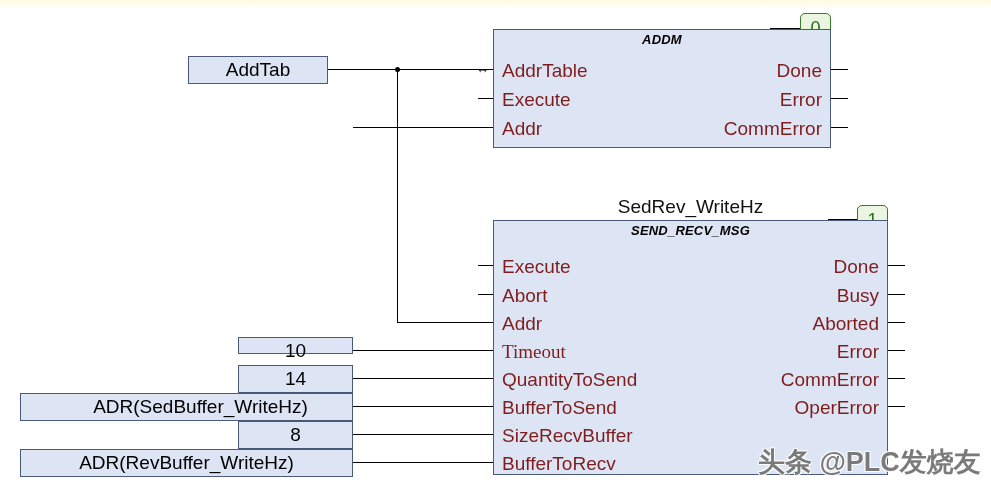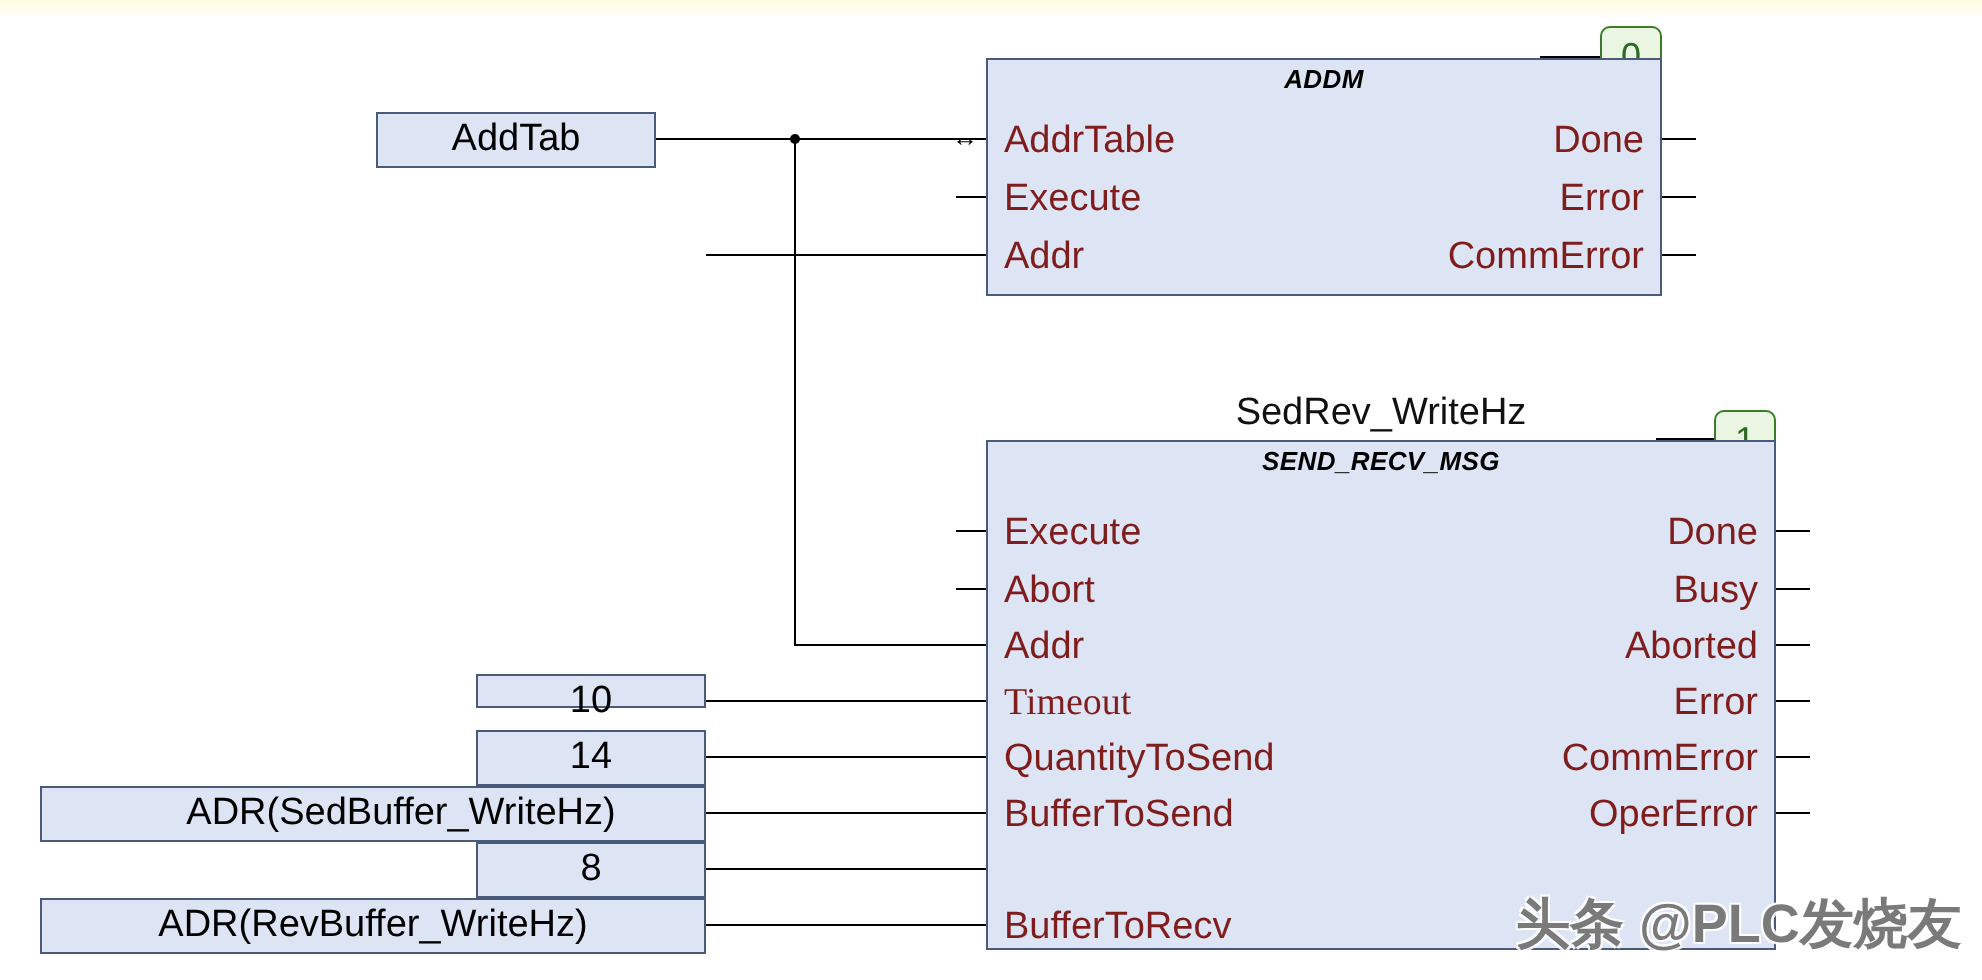--- a/index.html
+++ b/index.html
@@ -172,20 +172,21 @@
 
   <div class="fb" style="left:493px;top:220px;width:395px;height:255px;">
     <div class="fb-type">SEND_RECV_MSG</div>
 
     <div class="pin in" style="top:36px;">Execute</div>
     <div class="pin in" style="top:65px;">Abort</div>
     <div class="pin in" style="top:93px;">Addr</div>
     <div class="pin in" style="top:121px;font-family:Liberation Serif, serif;">Timeout</div>
     <div class="pin in" style="top:149px;">QuantityToSend</div>
     <div class="pin in" style="top:177px;">BufferToSend</div>
+    <div class="pin in" style="top:205px;">SizeRecvBuffer</div>
     <div class="pin in" style="top:233px;">BufferToRecv</div>
 
     <div class="pin out" style="top:36px;">Done</div>
     <div class="pin out" style="top:65px;">Busy</div>
     <div class="pin out" style="top:93px;">Aborted</div>
     <div class="pin out" style="top:121px;">Error</div>
     <div class="pin out" style="top:149px;">CommError</div>
     <div class="pin out" style="top:177px;">OperError</div>
   </div>
 

